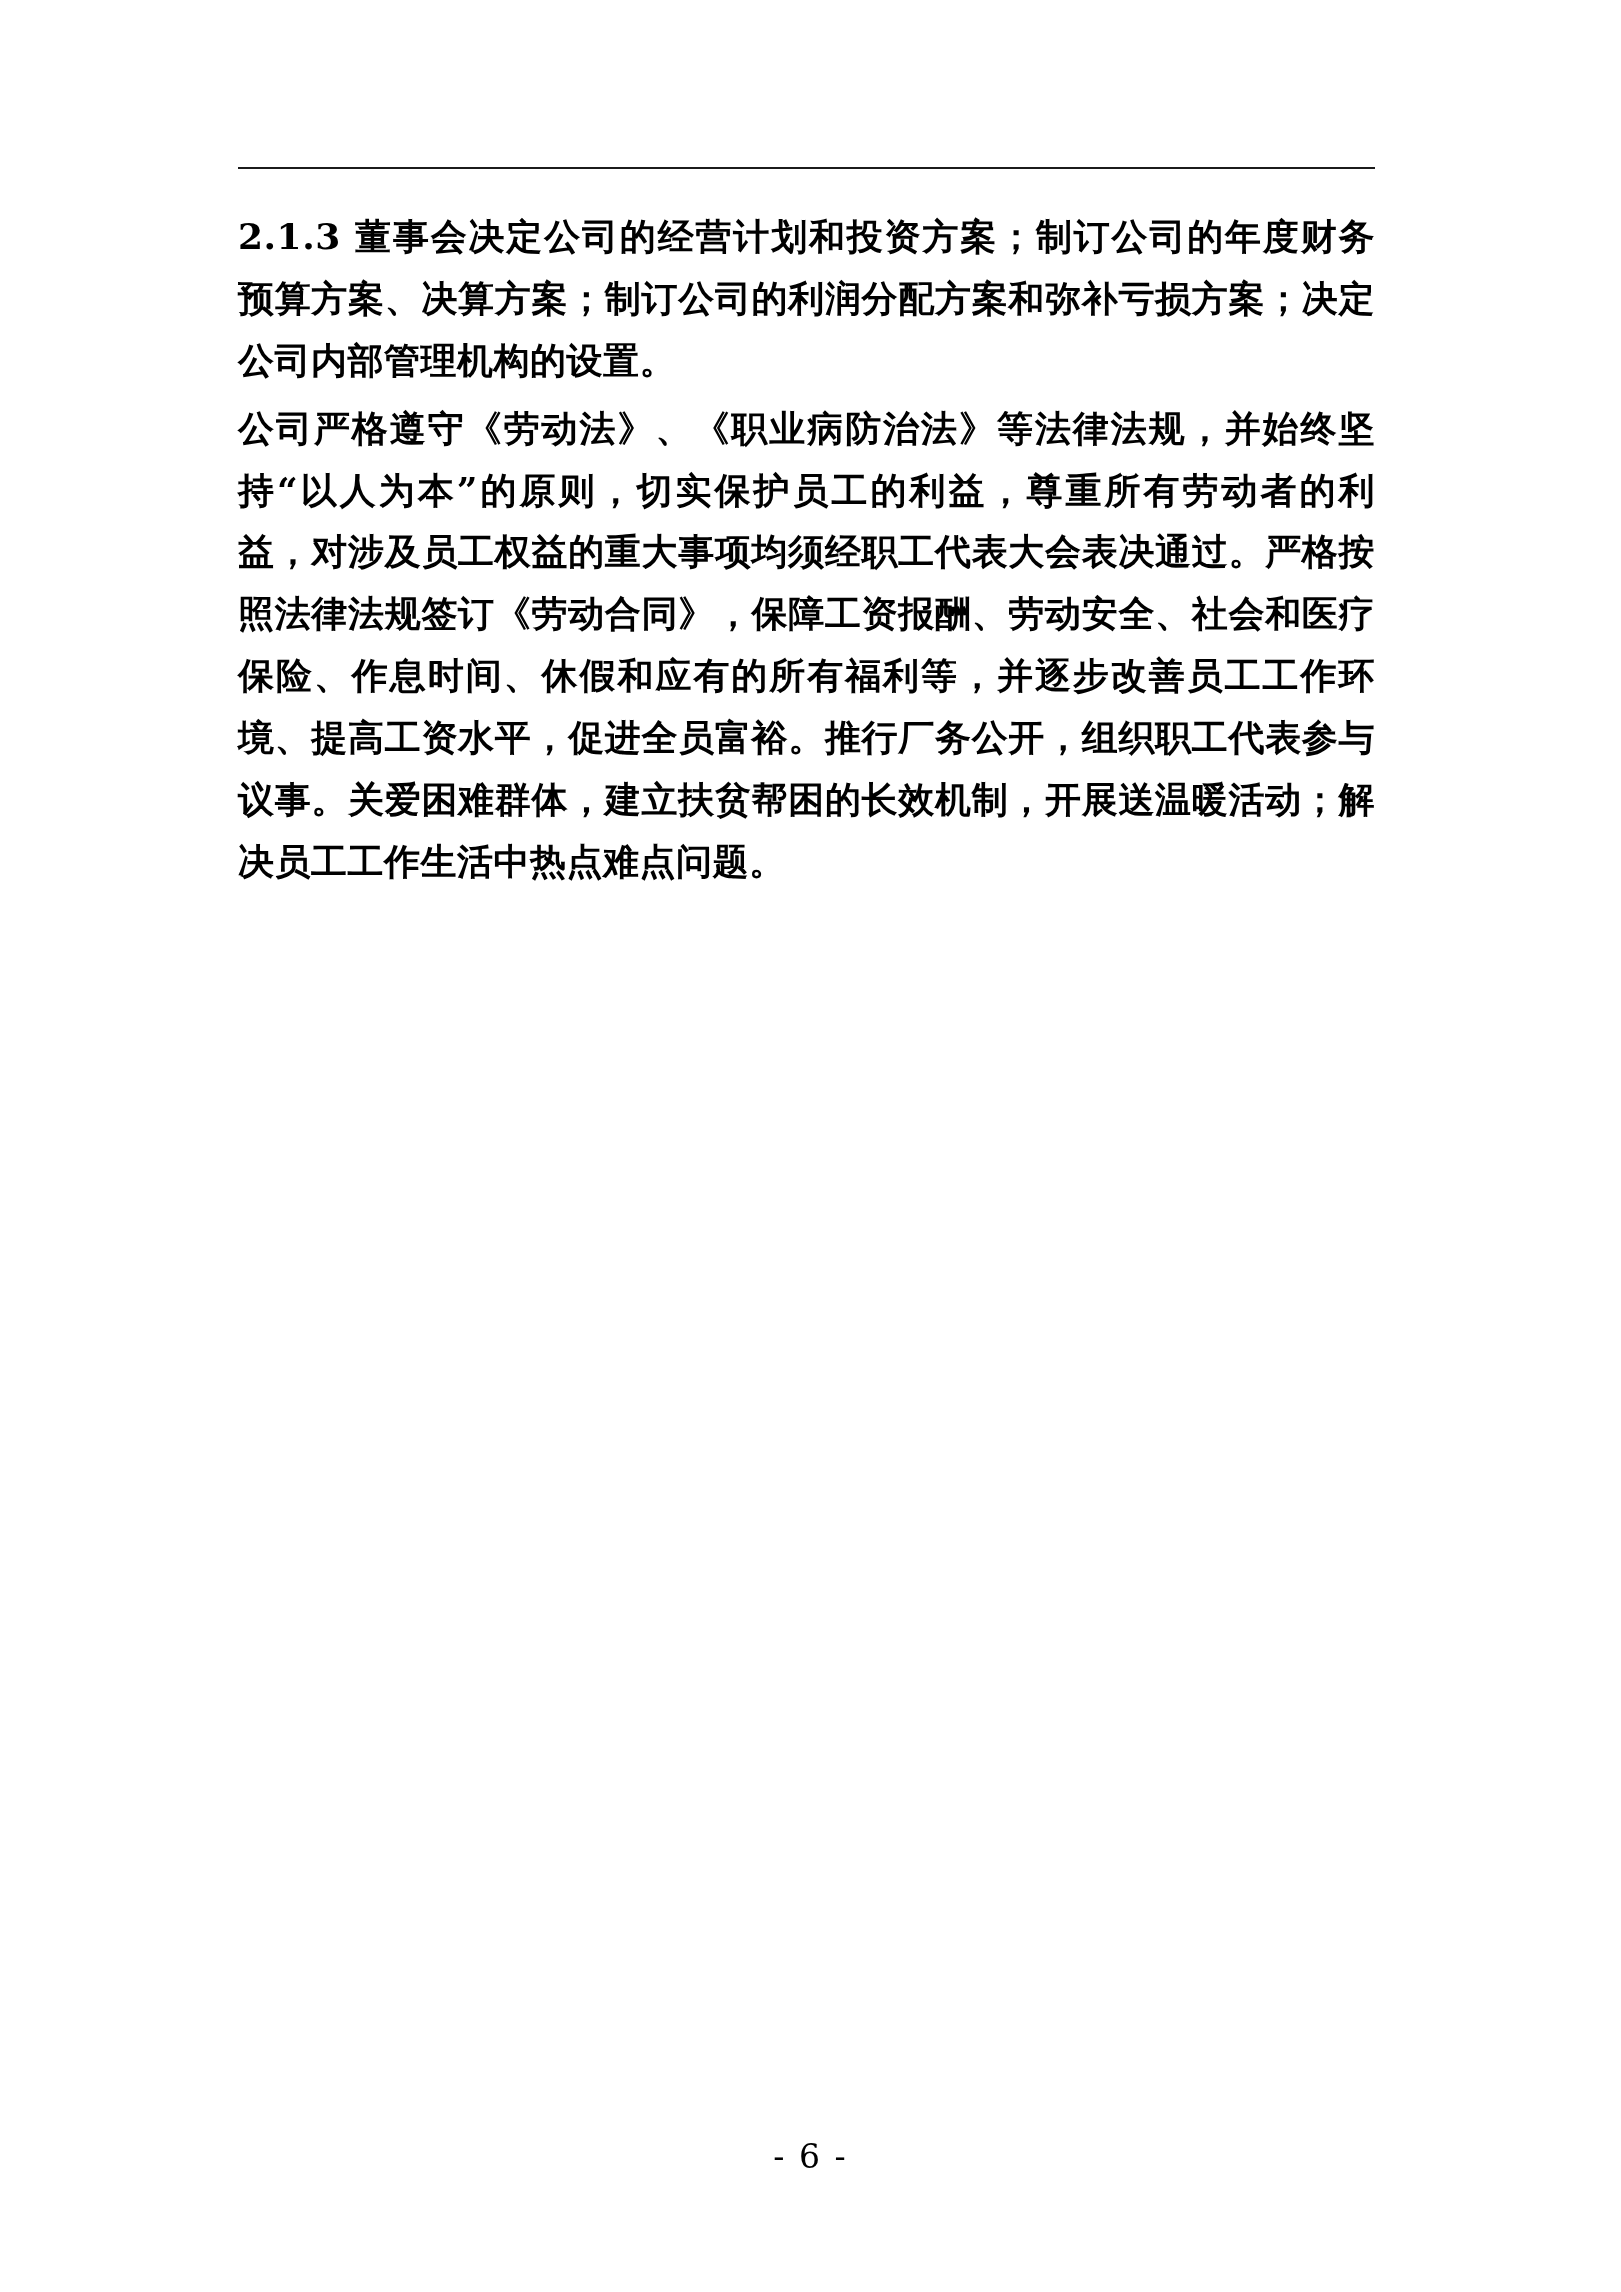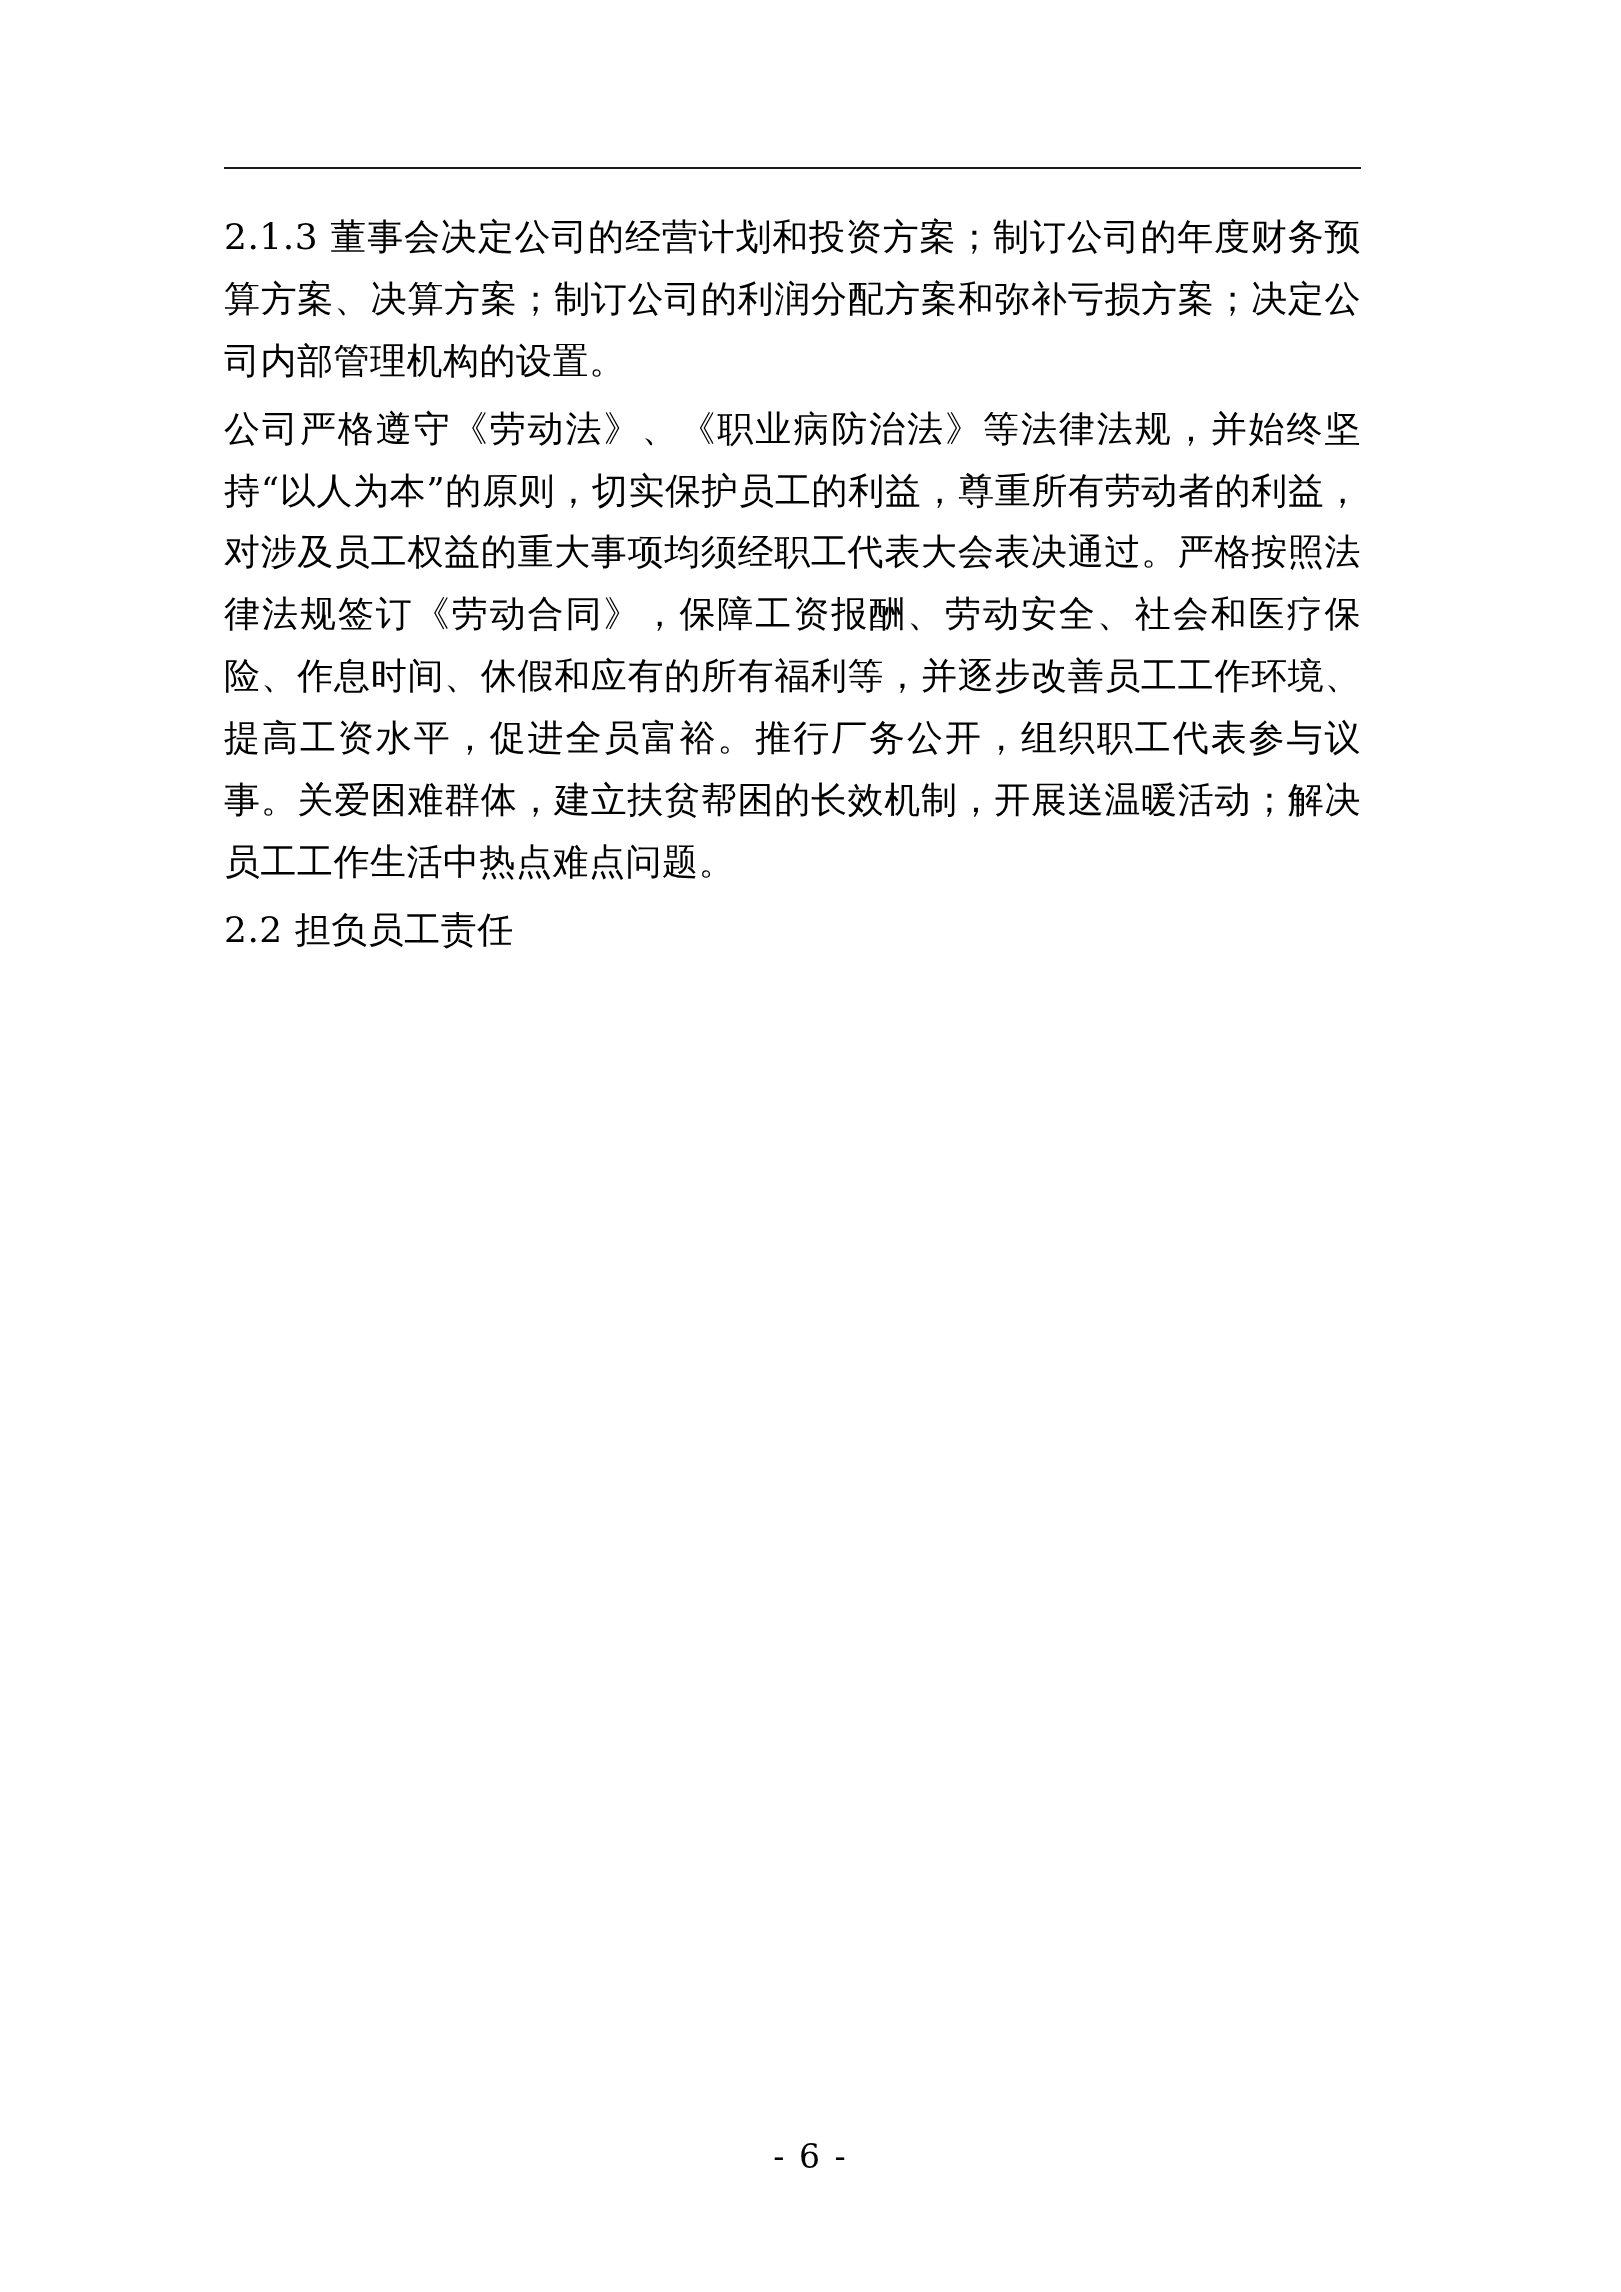--- a/index.html
+++ b/index.html
@@ -14,23 +14,24 @@
   .page {
     position: relative;
     width: 1621px;
     height: 2293px;
     background: #ffffff;
     box-sizing: border-box;
     overflow: hidden;
   }
   .content {
     position: absolute;
-    left: 224px;
+    left: 238px;
     top: 167px;
     width: 1137px;
+    font-weight: bold;
   }
   .header-rule {
     width: 100%;
     height: 0;
     border-top: 2.9px solid #1b1b1b;
     margin: 0 0 37px 0;
   }
   .para {
     font-size: 36px;
     line-height: 1.72;
@@ -63,20 +64,19 @@
   <div class="content">
 
     <div class="header-rule"></div>
 
     <p class="para">2.1.3 董事会决定公司的经营计划和投资方案；制订公司的年度财务预算方案、决算方案；制订公司的利润分配方案和弥补亏损方案；决定公司内部管理机构的设置。</p>
 
 
 
     <p class="para">公司严格遵守《劳动法》、《职业病防治法》等法律法规，并始终坚持“以人为本”的原则，切实保护员工的利益，尊重所有劳动者的利益，对涉及员工权益的重大事项均须经职工代表大会表决通过。严格按照法律法规签订《劳动合同》，保障工资报酬、劳动安全、社会和医疗保险、作息时间、休假和应有的所有福利等，并逐步改善员工工作环境、提高工资水平，促进全员富裕。推行厂务公开，组织职工代表参与议事。关爱困难群体，建立扶贫帮困的长效机制，开展送温暖活动；解决员工工作生活中热点难点问题。</p>
 
-    <p class="para last">2.2 担负员工责任</p>
 
   </div>
 
   <div class="footer">- 6 -</div>
 
 </div>
 
 
 </body></html>

